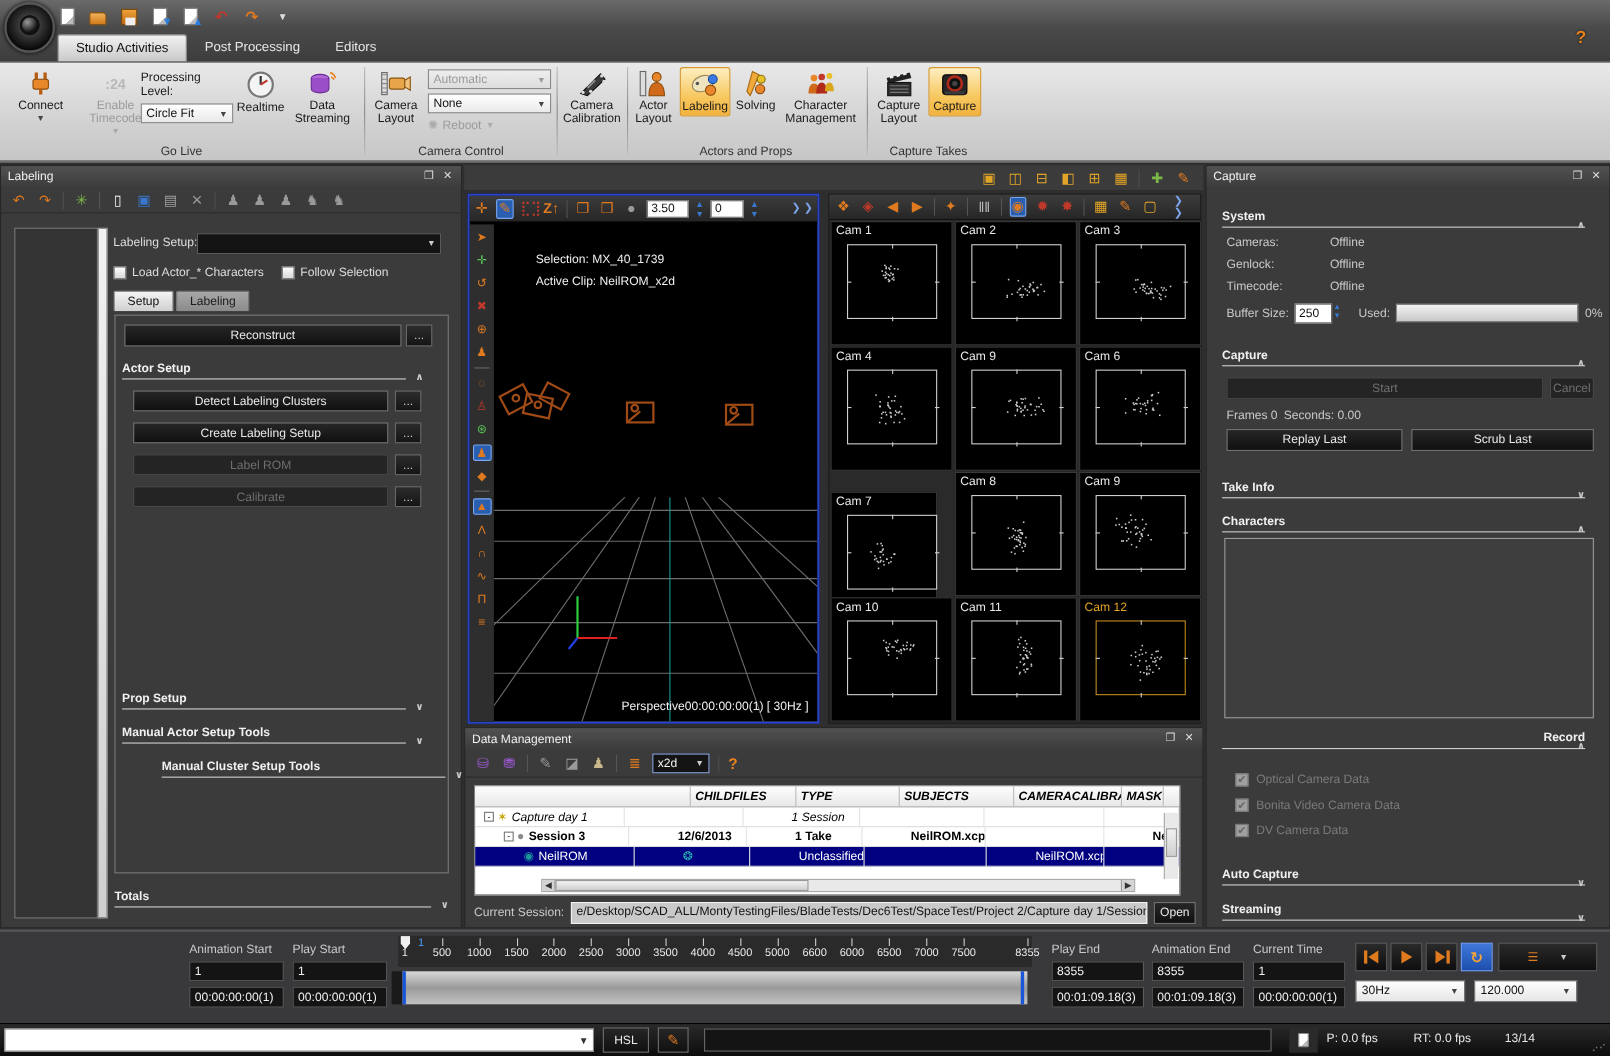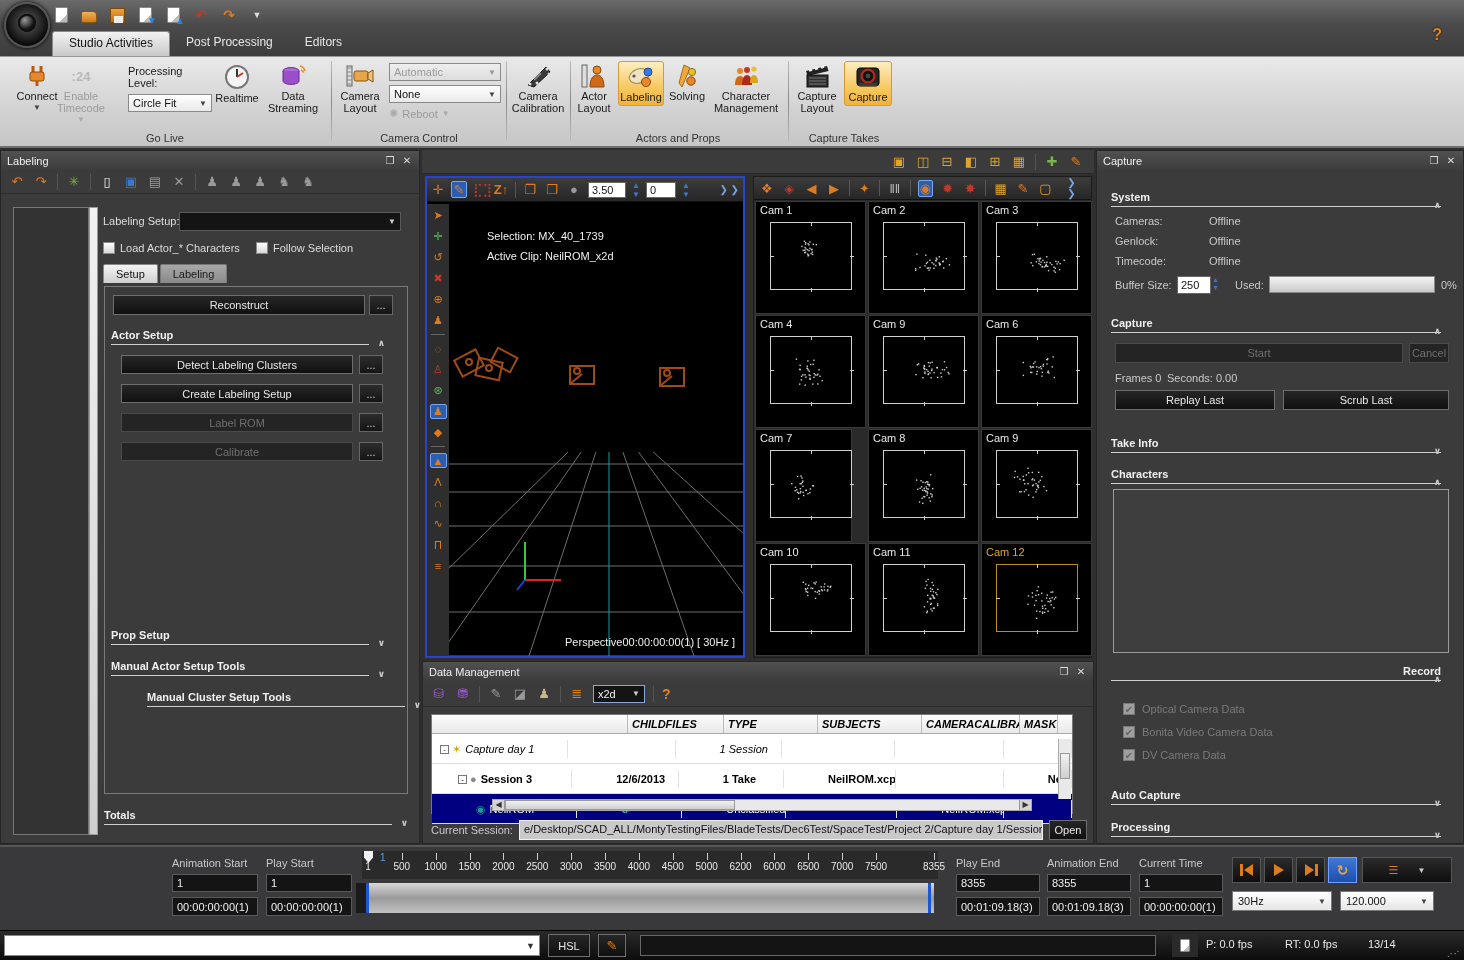--- a/index.html
+++ b/index.html
@@ -60,21 +60,21 @@
   .camcell{position:absolute;background:#000;border:1px solid #3a3a3a;}
   .camlbl{position:absolute;left:4px;top:2px;color:#e8e8e8;font-size:11px;}
   .camframe{position:absolute;border:1px solid #cfcfcf;}
   .camcell.sel .camlbl{color:#e2a427;}
   .camcell.sel .camframe{border-color:#c08a1e;}
   .tickmk{position:absolute;background:#cfcfcf;}
   
   .dmtable{position:absolute;background:#fff;border:1px solid #777;color:#000;}
   .dmhead{display:flex;background:linear-gradient(#fdfdfd,#e8e8e8);border-bottom:1px solid #aaa;font-weight:bold;font-size:11px;}
   .dmhead div{padding:3px 4px;border-right:1px solid #bbb;overflow:hidden;white-space:nowrap;font-style:italic;}
-  .dmrow{display:flex;font-size:11px;border-bottom:1px solid #ddd;height:30px;align-items:center;gap:40px;}
+  .dmrow{display:flex;font-size:11px;border-bottom:1px solid #ddd;height:18px;align-items:center;gap:40px;}
   .dmrow div{padding:0 4px;border-right:1px solid #e3e3e3;overflow:hidden;white-space:nowrap;height:18px;line-height:18px;}
   .dmrow.sel{background:#000080;color:#fff;}
   .expander{display:inline-block;width:9px;height:9px;border:1px solid #777;background:#fff;color:#000;font-size:8px;line-height:7px;text-align:center;margin-right:3px;vertical-align:1px;}
   .sb{background:linear-gradient(#f2f2f2,#cfcfcf);border:1px solid #999;}
   
   .tl{position:absolute;left:0;top:845px;width:1464px;height:85px;background:#39393c;border-top:2px solid #57575a;}
   .tl .lab{font-size:11px;}
   .transport{display:flex;gap:3px;}
   .tbtn{width:29px;height:26px;background:linear-gradient(#2a2a2a,#0e0e0e);border:1px solid #555;display:flex;align-items:center;justify-content:center;}
   .tbtn.on{background:linear-gradient(#3f78d8,#1d4fae);border-color:#6fa0ff;}
@@ -132,21 +132,21 @@
     <div class="rgroup" style="left:0;width:330px;">
       <div class="rbtn" style="left:10px;width:54px;">
         <svg width="26" height="26">
             <path d="M9 3v6M17 3v6" stroke="#b85c12" stroke-width="3"></path>
             <rect x="6" y="9" width="14" height="9" rx="2" fill="#e8872a" stroke="#8a4a0a"></rect>
             <path d="M13 18v5" stroke="#b85c12" stroke-width="3"></path>
           </svg>
         <span class="lbl">Connect</span>
           <span class="caret">▼</span>
       </div>
-      <div class="rbtn dis" style="left:52px;width:58px;">
+      <div class="rbtn dis" style="left:76px;width:58px;">
         <div style="width:26px;height:26px;display:flex;align-items:center;justify-content:center;color:#b9b9b9;font-weight:bold;font-size:13px;">:24</div>
         <span class="lbl">Enable Timecode</span>
           <span class="caret" style="color:#aaa;">▼</span>
       </div>
       <div class="abs" style="left:128px;top:8px;width:84px;">
         <div style="color:#1a1a1a;margin-bottom:5px;">Processing Level:</div>
         <div class="rselect">
             <span>Circle Fit</span>
             <span class="caret">▼</span>
           </div>
@@ -735,21 +735,21 @@
               <rect x="49.25179140089652" y="26.283206267595773" width="1.4" height="1.4" fill="#cfcfcf"></rect>
               <rect x="44.60409823779639" y="34.67857941664096" width="1.4" height="1.4" fill="#cfcfcf"></rect>
               <rect x="33.396838311524846" y="29.991006278727912" width="1.4" height="1.4" fill="#cfcfcf"></rect>
               <rect x="35.92468538628115" y="25.815943281866623" width="1.4" height="1.4" fill="#cfcfcf"></rect>
               <rect x="41.32767244633444" y="29.87167841022787" width="1.4" height="1.4" fill="#cfcfcf"></rect>
               <rect x="35.80313668412599" y="29.359256024812545" width="1.4" height="1.4" fill="#cfcfcf"></rect>
               <rect x="32.97866371370542" y="34.71070714761534" width="1.4" height="1.4" fill="#cfcfcf"></rect>
             </svg>
           </div>
         </div>
-        <div class="camcell" style="left: 1px; top: 229px; width: 97px; height: 113px;">
+        <div class="camcell" style="left: 1px; top: 247px; width: 97px; height: 113px;">
           <div class="camlbl">Cam 7</div>
           <div class="camframe" style="left: 14px; top: 20px; width: 82px; height: 68px;">
             <div class="tickmk" style="left: 50%; top: -1px; width: 1px; height: 4px;"></div>
             <div class="tickmk" style="left: 50%; top: 65px; width: 1px; height: 4px;"></div>
             <div class="tickmk" style="left: -1px; top: 33px; width: 4px; height: 1px;"></div>
             <div class="tickmk" style="left: 79px; top: 33px; width: 4px; height: 1px;"></div>
             <svg width="82" height="68" style="position: absolute; left: 0px; top: 0px;">
               <rect x="38.19630352807713" y="40.950265433334124" width="1.4" height="1.4" fill="#cfcfcf"></rect>
               <rect x="31.43234448024896" y="40.70164407921307" width="1.4" height="1.4" fill="#cfcfcf"></rect>
               <rect x="31.13882161532685" y="29.41188519730521" width="1.4" height="1.4" fill="#cfcfcf"></rect>
@@ -1059,21 +1059,21 @@
           <span class="cb dis">✔</span>
           <span>Bonita Video Camera Data</span>
         </div>
         <div class="abs" style="left: 26px; top: 598px; display: flex; gap: 7px; align-items: center; color: rgb(122, 122, 122);">
           <span class="cb dis">✔</span>
           <span>DV Camera Data</span>
         </div>
       </div>
 
     <div class="sechead" style="left:14px;top:638px;width:330px;"><span>Auto Capture</span><span class="chev" style="right:0;">∨</span></div>
-    <div class="sechead" style="left:14px;top:670px;width:330px;"><span>Processing</span><span class="chev" style="right:0;">∨</span></div>
+    <div class="sechead" style="left:14px;top:670px;width:330px;"><span>Streaming</span><span class="chev" style="right:0;">∨</span></div>
   </div>
 
   <div class="panel" style="left:422px;top:661px;width:672px;height:183px;">
     <div class="ptitle">
       <span>Data Management</span>
         <span class="sp"></span>
       <span class="wbtn">❐</span>
         <span class="wbtn">✕</span>
     </div>
     <div class="ptoolbar" style="height:26px;">
@@ -1170,21 +1170,21 @@
         <div class="ticklbl" style="left: 209.188px;">3000</div>
         <div class="tick" style="left: 243.064px;"></div>
         <div class="ticklbl" style="left: 243.064px;">3500</div>
         <div class="tick" style="left: 276.94px;"></div>
         <div class="ticklbl" style="left: 276.94px;">4000</div>
         <div class="tick" style="left: 310.816px;"></div>
         <div class="ticklbl" style="left: 310.816px;">4500</div>
         <div class="tick" style="left: 344.692px;"></div>
         <div class="ticklbl" style="left: 344.692px;">5000</div>
         <div class="tick" style="left: 378.568px;"></div>
-        <div class="ticklbl" style="left: 378.568px;">6200</div>
+        <div class="ticklbl" style="left: 378.568px;">6600</div>
         <div class="tick" style="left: 412.444px;"></div>
         <div class="ticklbl" style="left: 412.444px;">6000</div>
         <div class="tick" style="left: 446.32px;"></div>
         <div class="ticklbl" style="left: 446.32px;">6500</div>
         <div class="tick" style="left: 480.196px;"></div>
         <div class="ticklbl" style="left: 480.196px;">7000</div>
         <div class="tick" style="left: 514.072px;"></div>
         <div class="ticklbl" style="left: 514.072px;">7500</div>
         <div class="tick" style="left: 572px;"></div>
         <div class="ticklbl" style="left: 572px;">8355</div>

